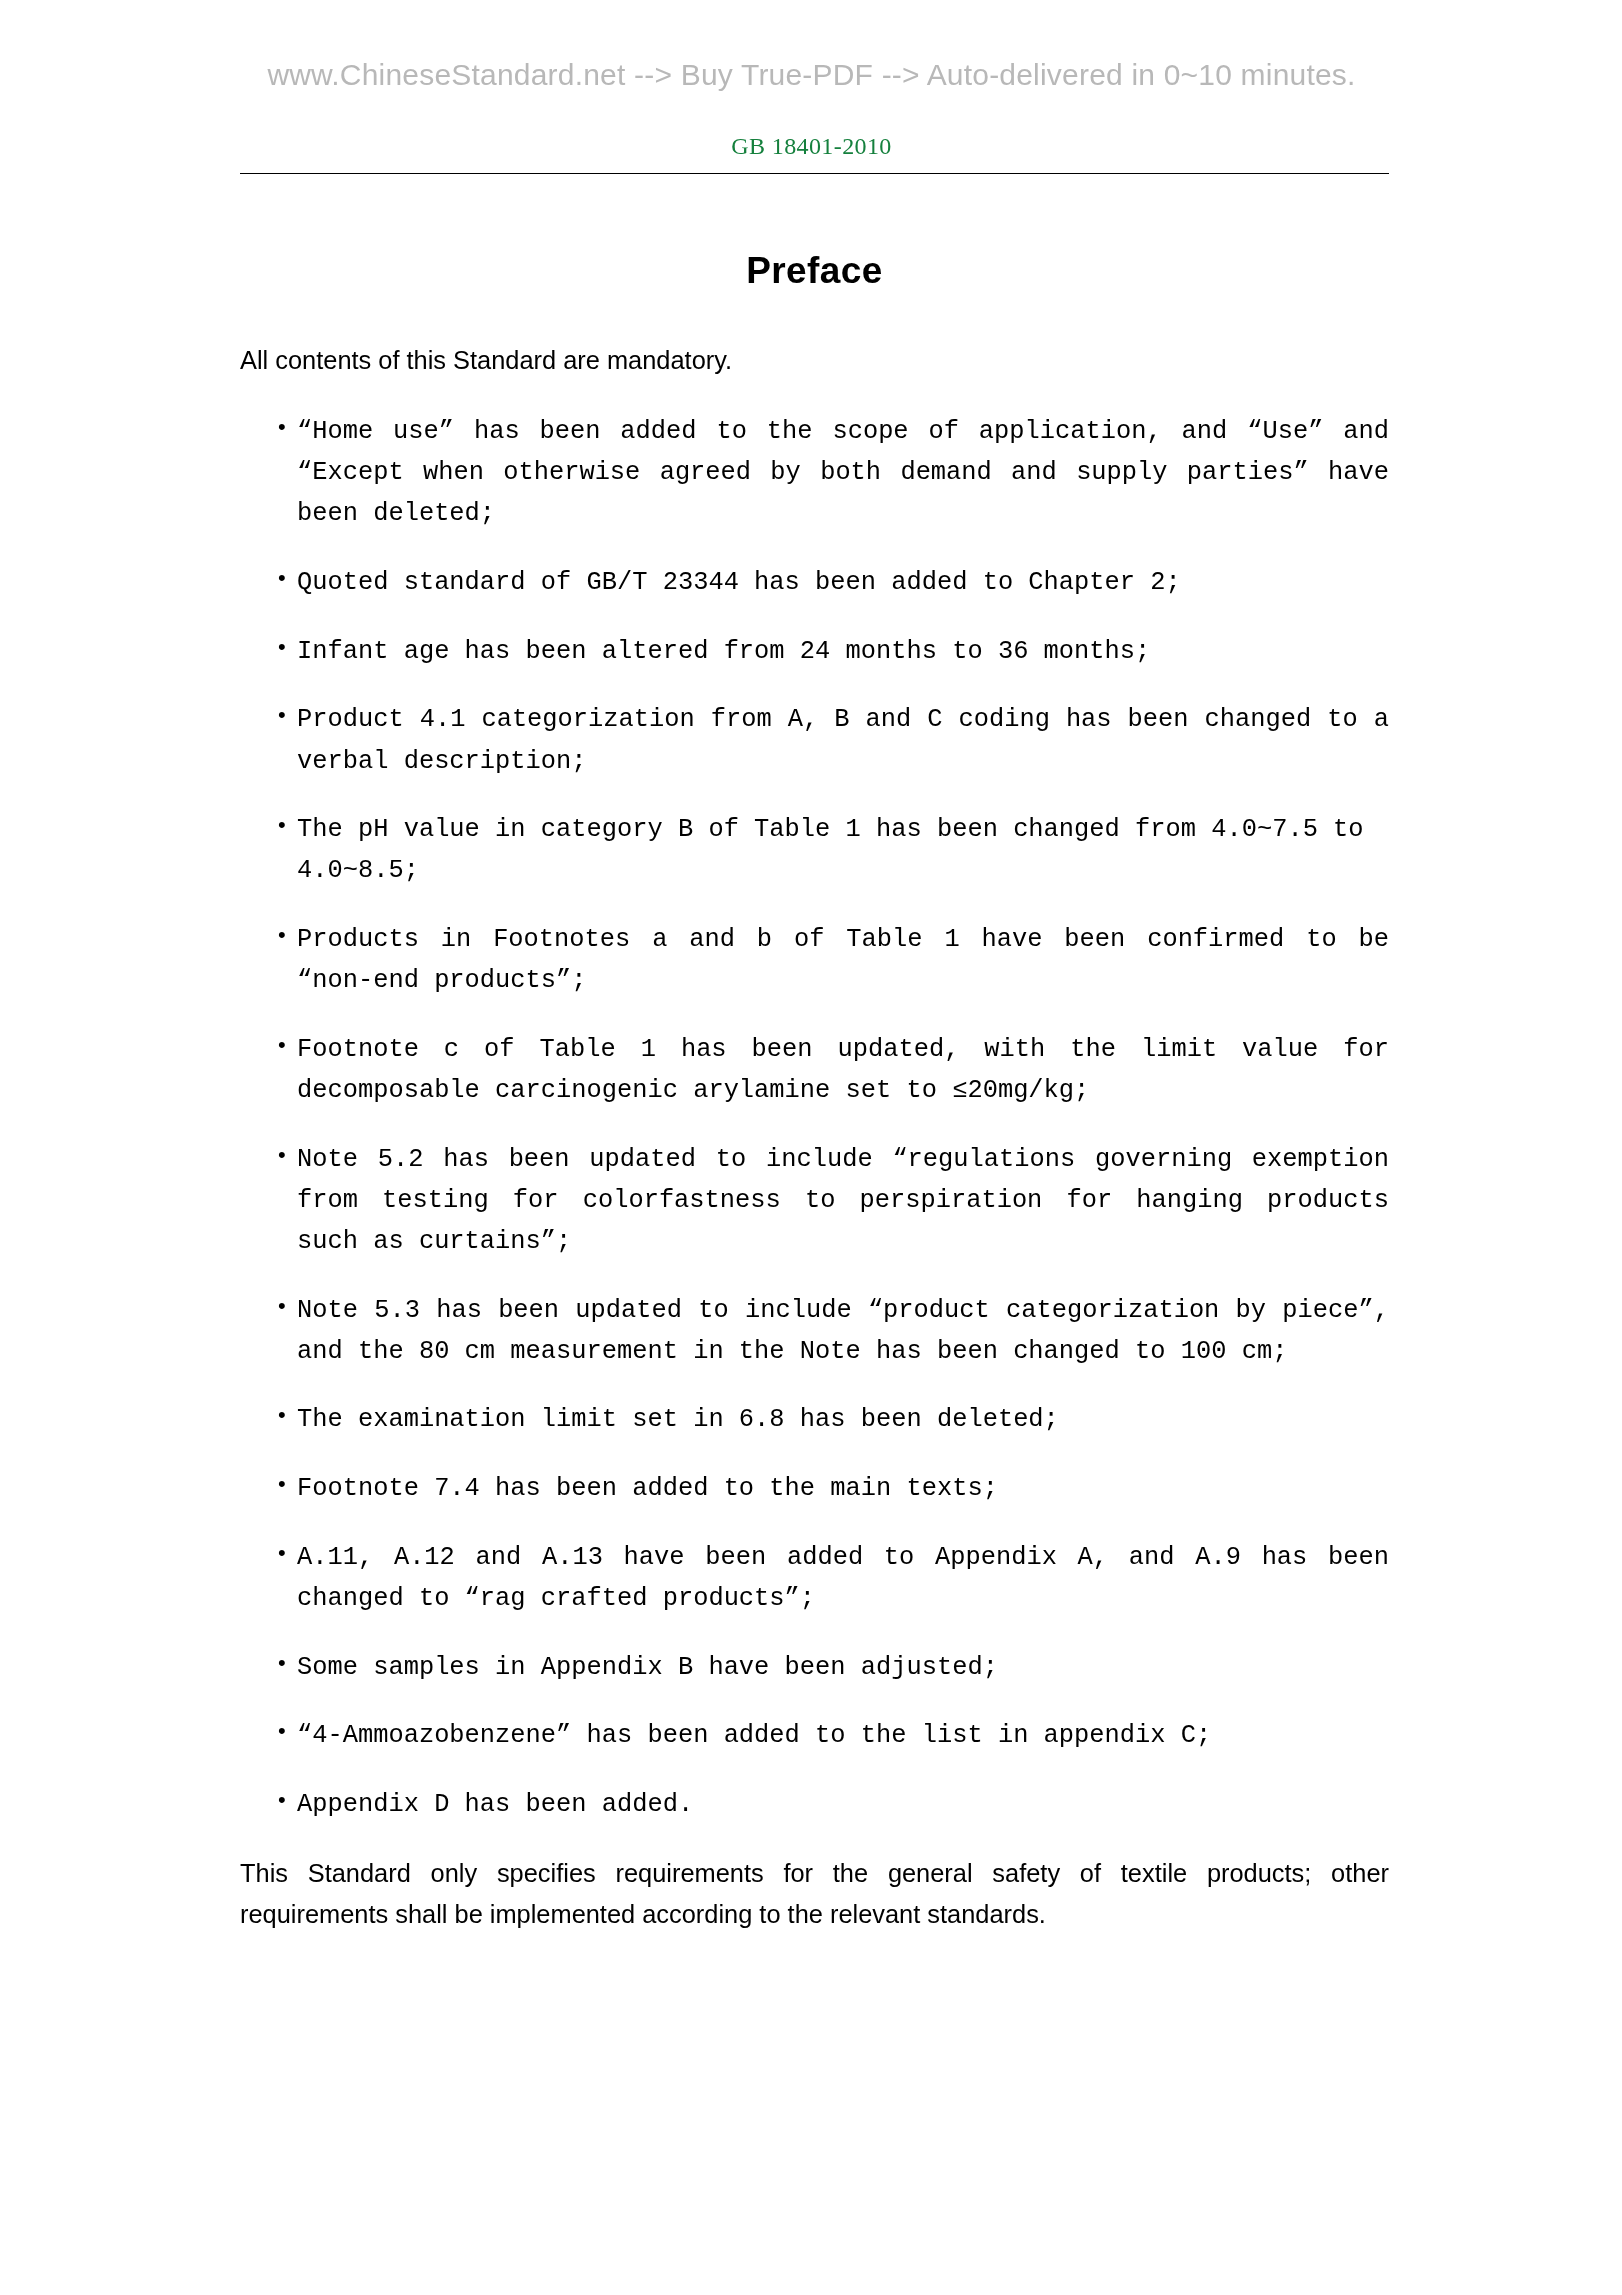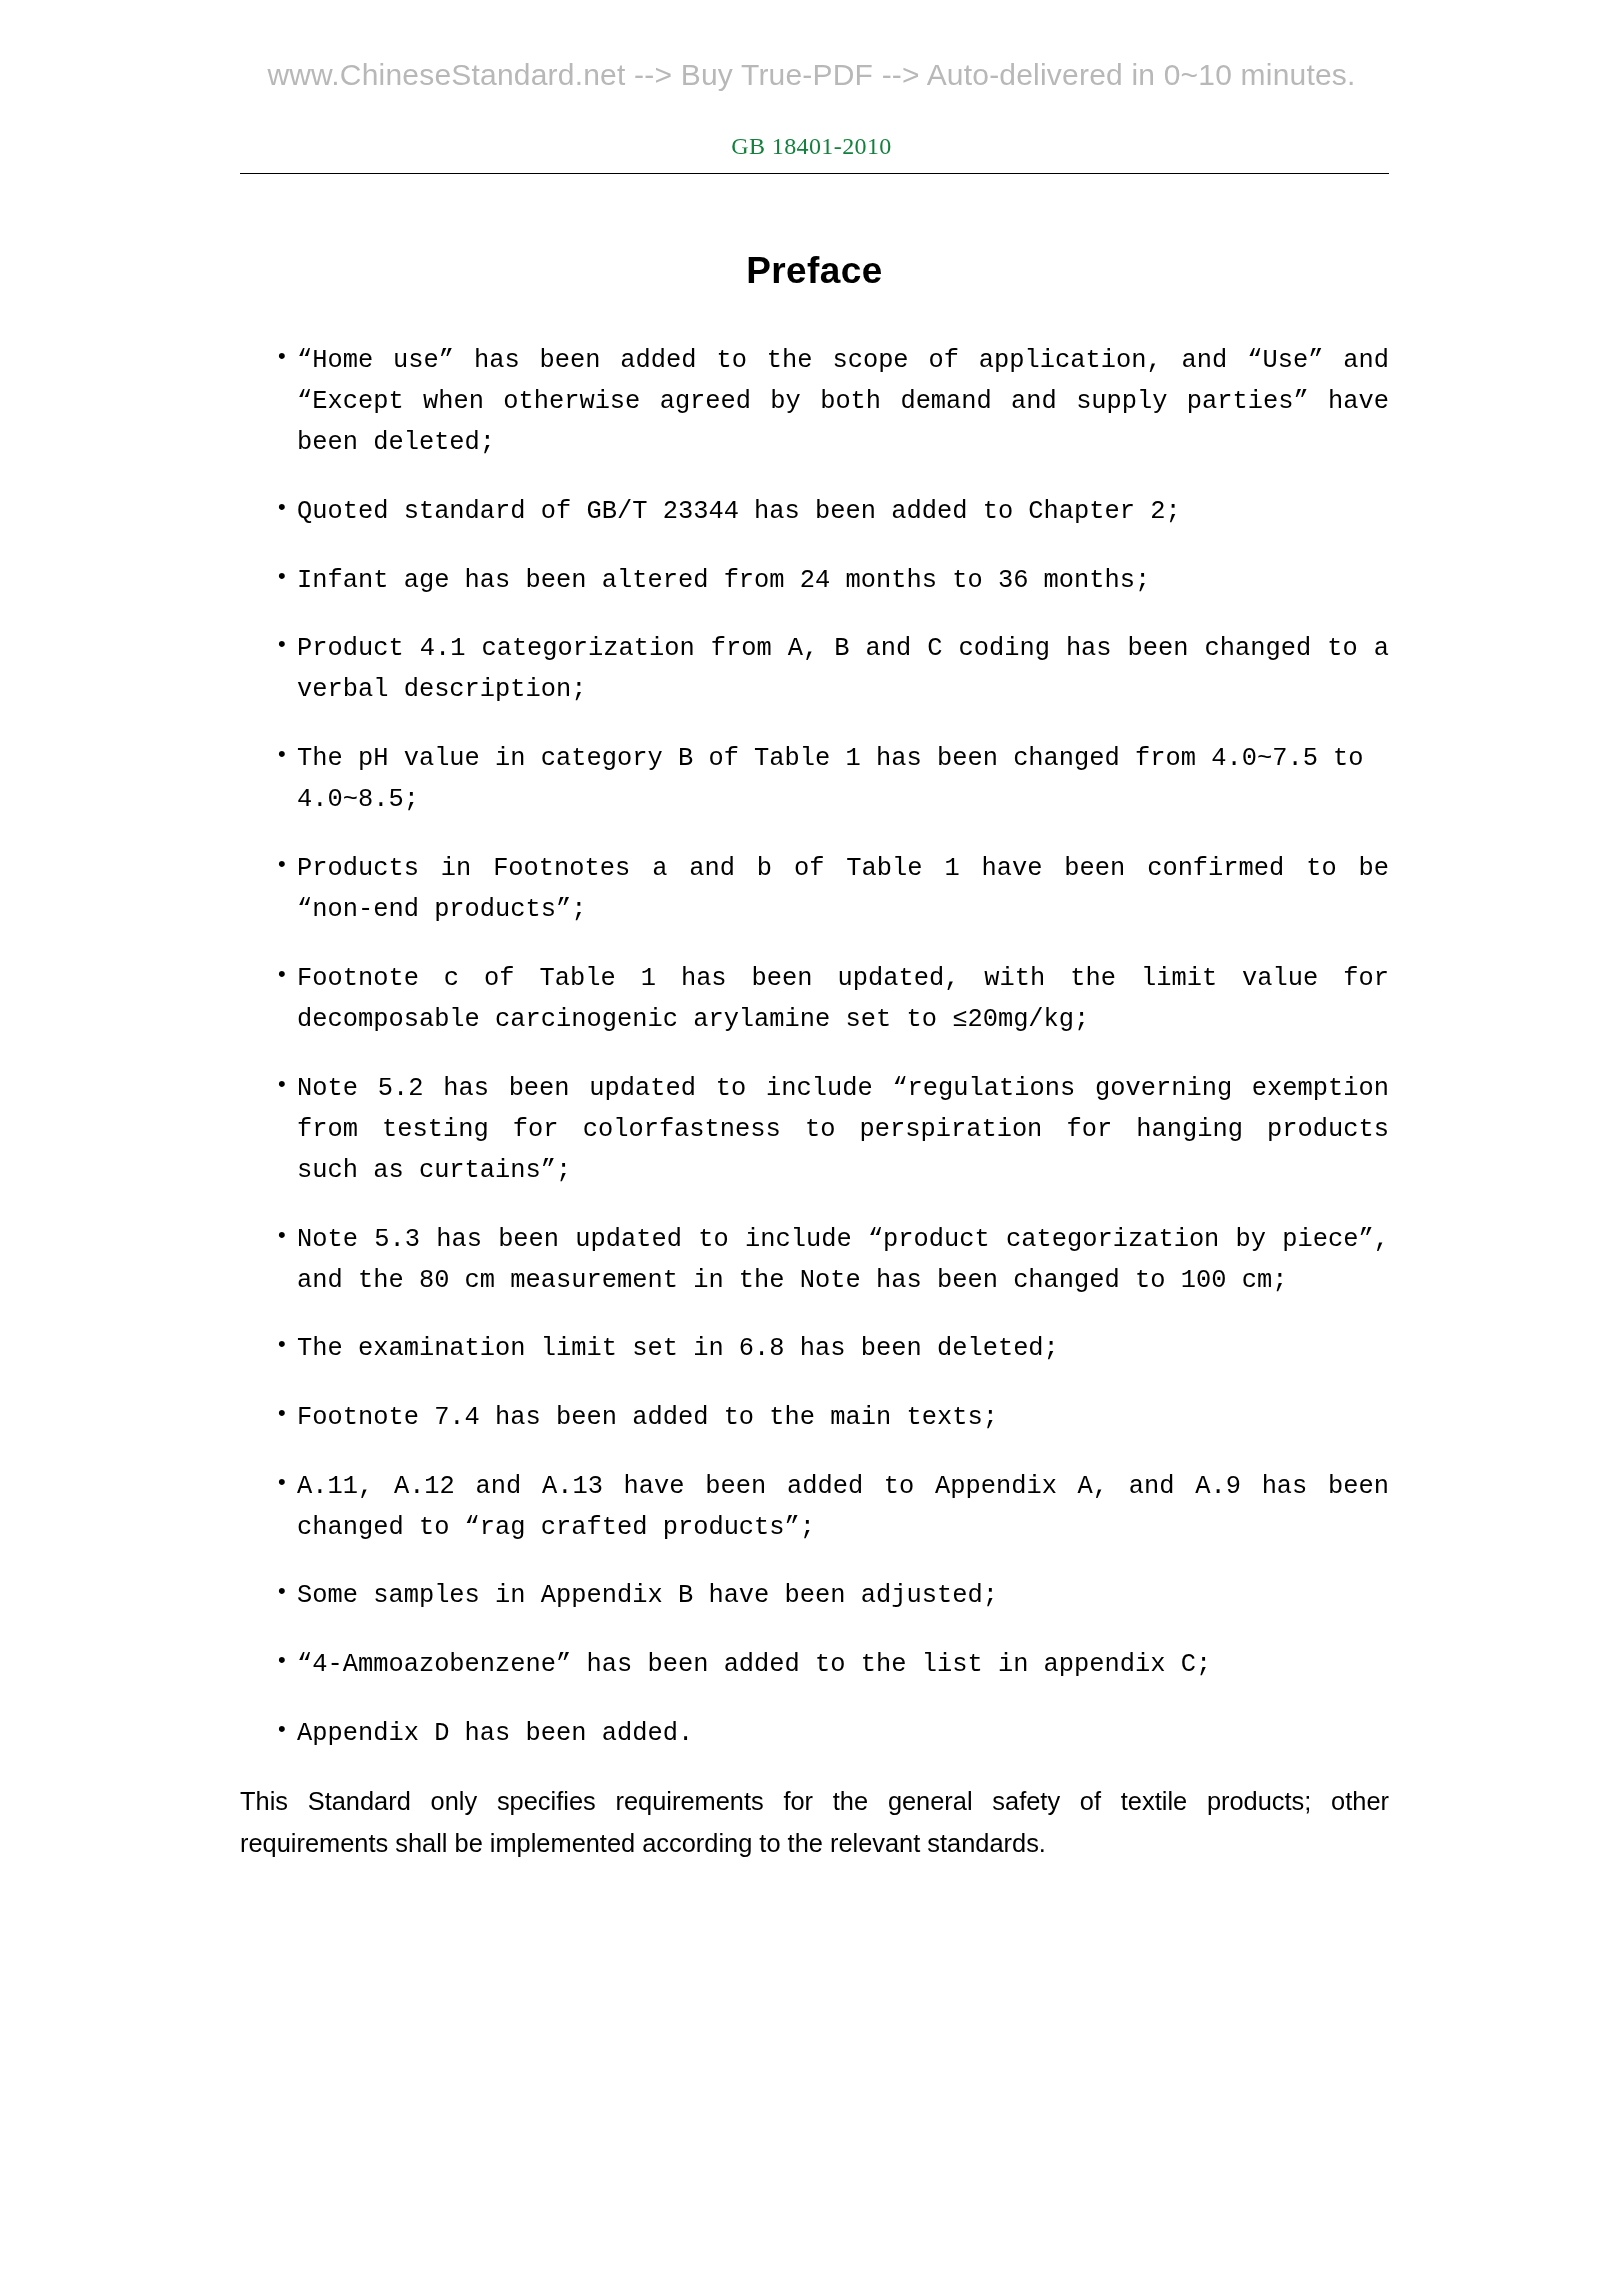--- a/index.html
+++ b/index.html
@@ -139,20 +139,21 @@
 
   <div class="watermark">www.ChineseStandard.net --&gt; Buy True-PDF --&gt; Auto-delivered in 0~10 minutes.</div>
 
   <div class="doc-code">GB 18401-2010</div>
   <div class="header-line"></div>
 
   <div class="content">
 
     <h1 class="title">Preface</h1>
 
+    <p class="para nojust">All contents of this Standard are mandatory.</p>
 
 
     <ul class="bullets">
       <li>“Home use” has been added to the scope of application, and “Use” and “Except when otherwise agreed by both demand and supply parties” have been deleted;</li>
       <li class="nojust">Quoted standard of GB/T 23344 has been added to Chapter 2;</li>
       <li class="nojust">Infant age has been altered from 24 months to 36 months;</li>
       <li>Product 4.1 categorization from A, B and C coding has been changed to a verbal description;</li>
       <li class="nojust">The pH value in category B of Table 1 has been changed from 4.0~7.5 to 4.0~8.5;</li>
       <li>Products in Footnotes a and b of Table 1 have been confirmed to be “non-end products”;</li>
       <li>Footnote c of Table 1 has been updated, with the limit value for decomposable carcinogenic arylamine set to ≤20mg/kg;</li>

